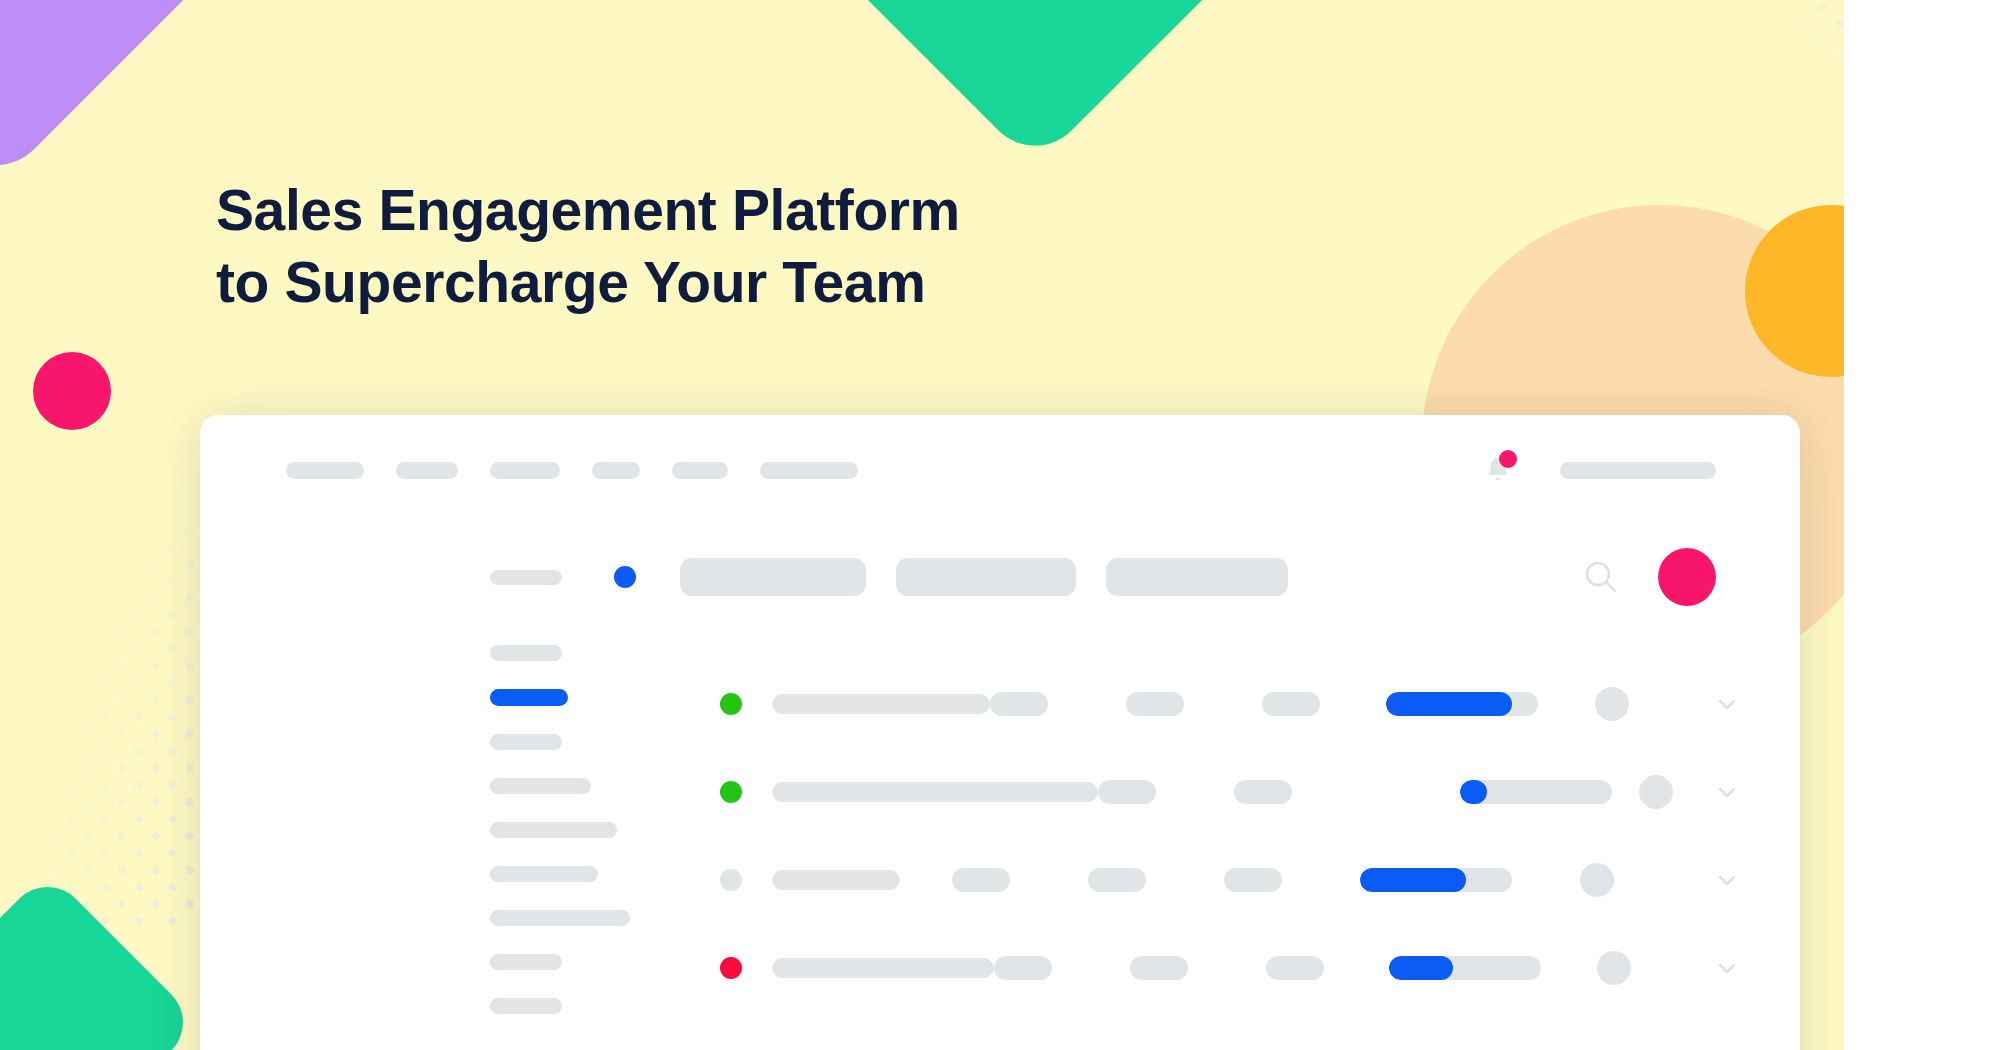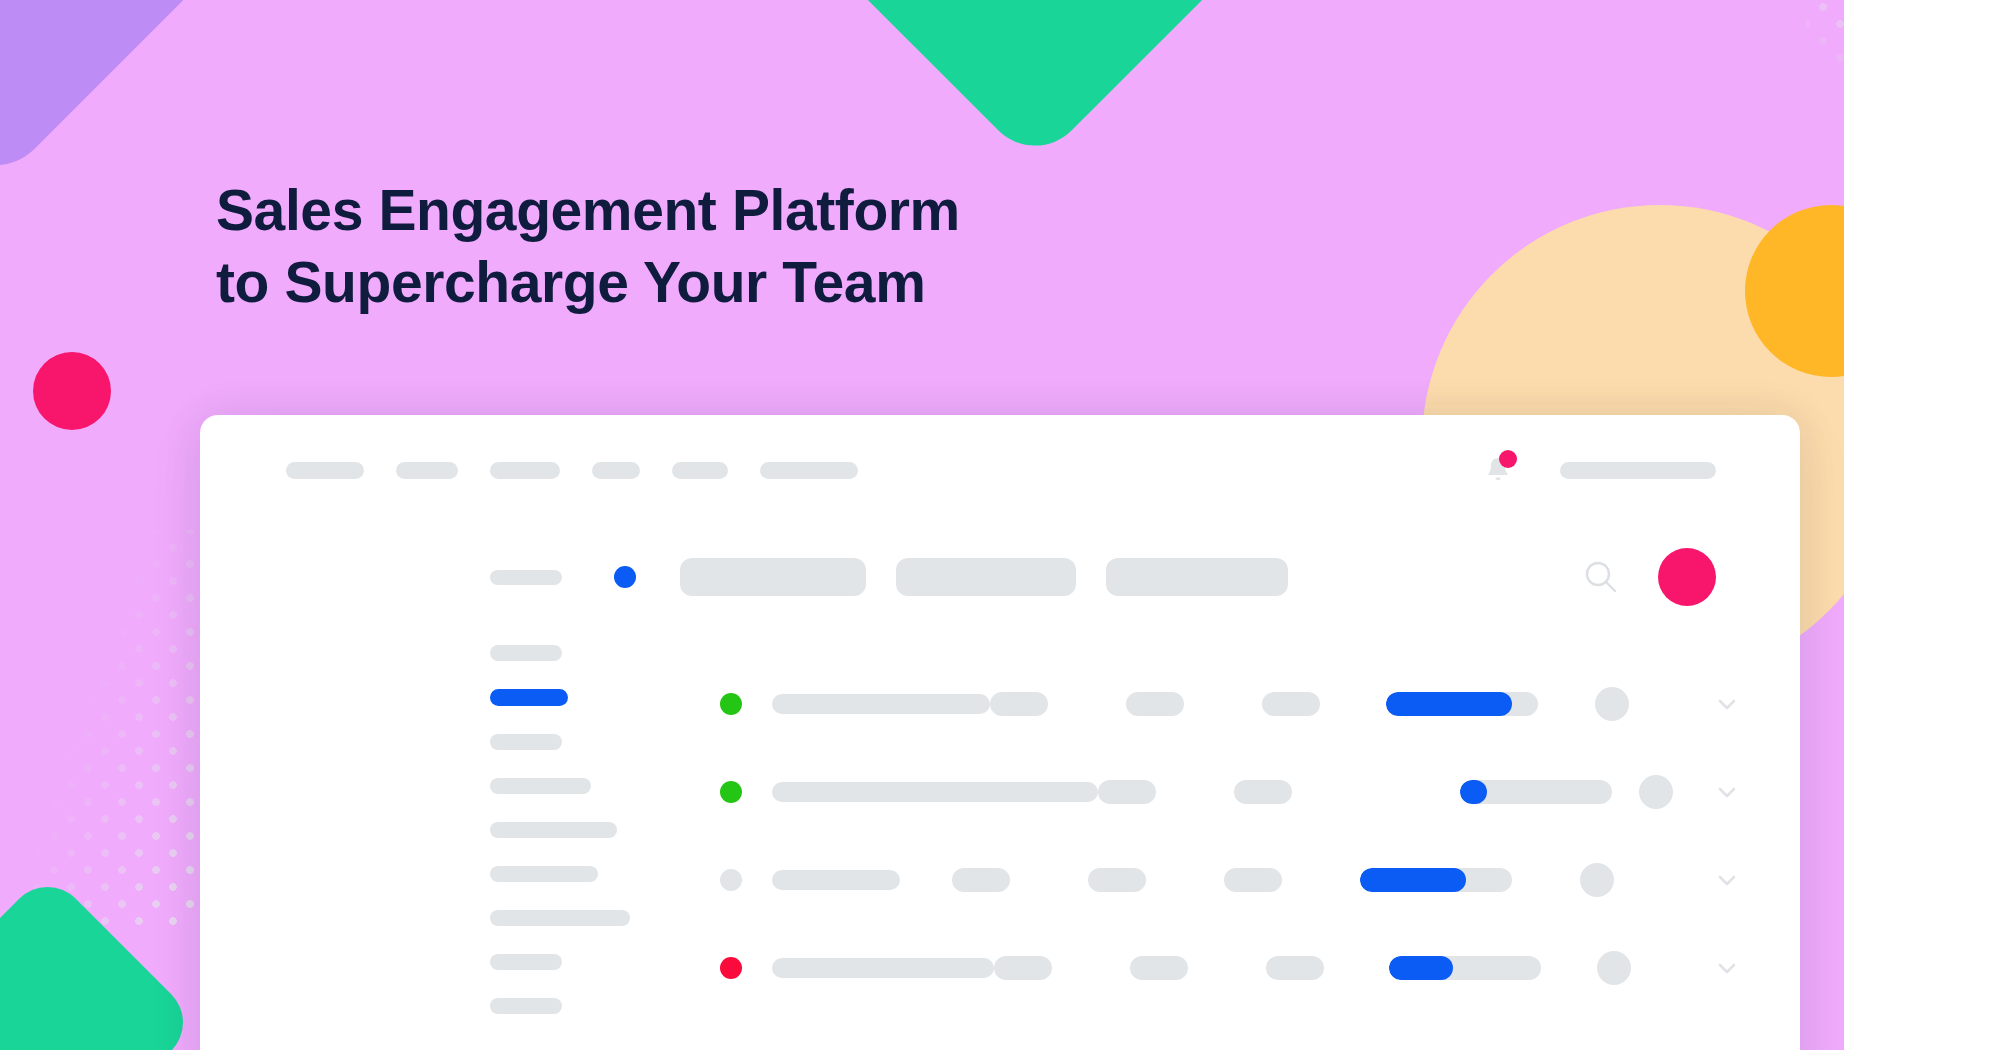--- a/index.html
+++ b/index.html
@@ -10,21 +10,21 @@
     height: 1050px;
     overflow: hidden;
     background: #ffffff;
     font-family: "Liberation Sans", "DejaVu Sans", sans-serif;
   }
 
   #stage {
     position: relative;
     width: 1844px;
     height: 1050px;
-    background: #f0abfc;
+    background: #fef9c3;
     overflow: hidden;
   }
 
   
   .deco { position: absolute; pointer-events: none; }
 
   
   .deco-purple-tl {
     left: -170px;
     top: -210px;

